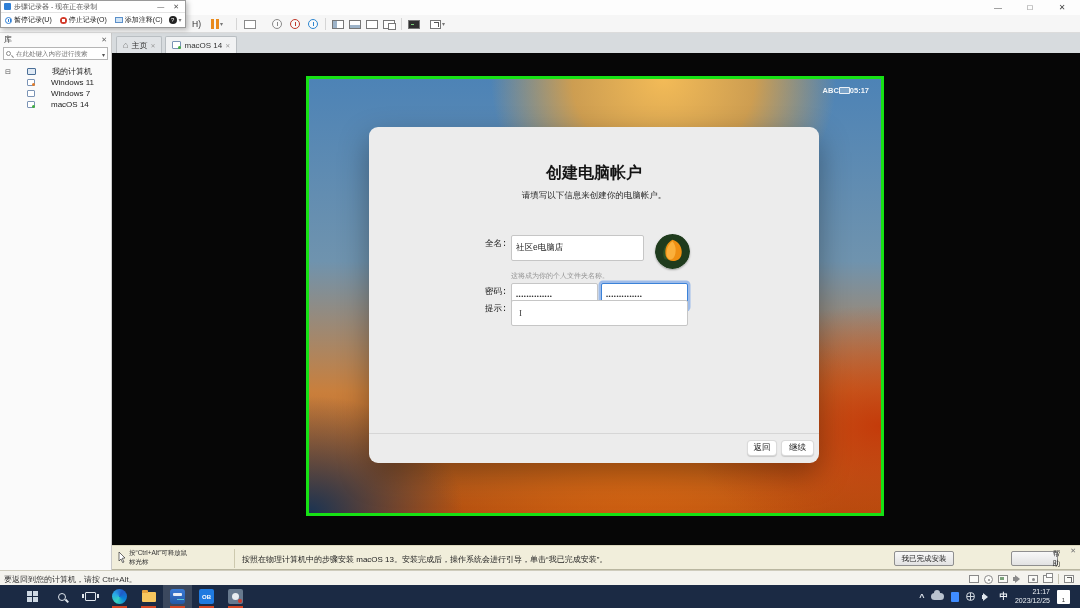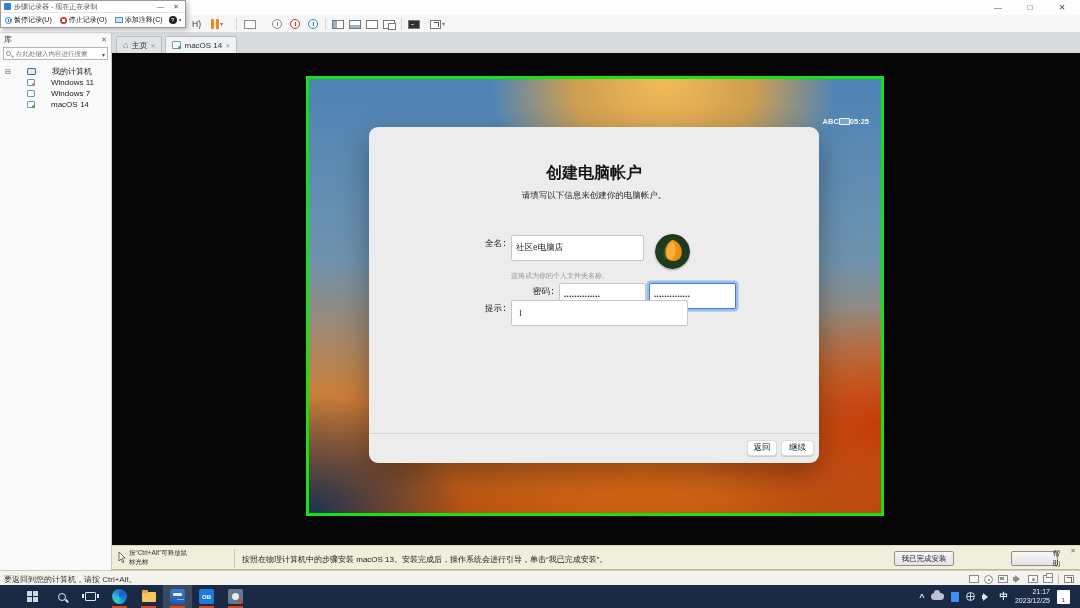--- a/index.html
+++ b/index.html
@@ -81,21 +81,21 @@
 
   
   .vmdisplay{position:absolute;left:112px;top:53px;width:968px;height:492px;background:#060606;}
   .vmscreen{position:absolute;left:194px;top:23px;width:578px;height:440px;border:3px solid #16e114;
     background:
       radial-gradient(42% 50% at 62% 0%, rgba(252,190,82,.95) 0%, rgba(247,166,48,.75) 38%, rgba(247,166,48,0) 72%),
       radial-gradient(55% 45% at 100% 80%, rgba(196,56,8,.95) 0%, rgba(196,56,8,0) 62%),
       radial-gradient(62% 48% at 58% 80%, rgba(238,114,18,.95) 0%, rgba(238,114,18,0) 66%),
       radial-gradient(45% 45% at 0% 100%, rgba(23,51,84,.98) 0%, rgba(23,51,84,0) 60%),
       linear-gradient(180deg, #4d83b6 0%, #6f93ae 42%, #c97f3c 72%, #b5500f 100%);}
-  .macbar{position:absolute;right:12px;top:7px;display:flex;align-items:center;color:rgba(255,255,255,.92);font-size:7.5px;font-weight:bold;margin-top:31px;}
+  .macbar{position:absolute;right:12px;top:7px;display:flex;align-items:center;color:rgba(255,255,255,.92);font-size:7.5px;font-weight:bold;}
   .kbic{width:11px;height:7px;border:1px solid rgba(255,255,255,.85);border-radius:1px;background:rgba(255,255,255,.25);}
 
   
   .dialog{position:absolute;left:60px;top:48px;width:450px;height:336px;background:#ececec;border-radius:9px;box-shadow:0 12px 30px rgba(0,0,0,.35);}
   .dlg-title{position:absolute;left:0;top:36px;width:100%;text-align:center;font-size:16px;font-weight:bold;color:#141414;}
   .dlg-sub{position:absolute;left:0;top:63px;width:100%;text-align:center;font-size:8.5px;color:#2a2a2a;}
   .frow{position:absolute;left:0;width:100%;height:15px;}
   .flabel{position:absolute;left:0;top:3px;width:138px;text-align:right;font-size:8.5px;color:#1a1a1a;font-family:Liberation Mono, monospace;}
   .ffield{position:absolute;top:0;height:15px;background:#fff;border:1px solid #c6c6c6;border-radius:2px;font-size:8.5px;color:#222;display:flex;align-items:center;padding:12px 4px;overflow:hidden;}
   .ffield.pw{font-size:6px;letter-spacing:.5px;color:#333;}
@@ -270,21 +270,21 @@
       <span class="tclose">✕</span>
     </div>
   </div>
 
   <div class="vmdisplay">
     <div class="vmscreen">
 
       <div class="macbar">
         <span>ABC</span>
         <span class="kbic"></span>
-        <span>05:25</span>
+        <span>05:17</span>
       </div>
 
       <div class="dialog">
         <div class="dlg-title">创建电脑帐户</div>
         <div class="dlg-sub">请填写以下信息来创建你的电脑帐户。</div>
 
         <div class="frow" style="top:108px;">
           <span class="flabel">全名:</span>
           <div class="ffield" style="left:142px;width:133px;">
             <span>社区e电脑店</span>
@@ -296,21 +296,21 @@
 
         <div class="avatar">
           <svg width="35" height="35" viewBox="0 0 36 36">
             <circle cx="18" cy="18" r="18" fill="#1f3b1d"></circle>
             <path d="M10 26 C6 20 10 10 16 8 C14 16 14 22 17 27 Z" fill="#2e5526"></path>
             <path d="M18 6 C25 8 29 15 27 22 C25 29 14 30 11.5 23.5 C9 17 12 9 18 6 Z" fill="#ef8f12"></path>
             <path d="M18 7.5 C21.5 11.5 22.5 18 19.5 24 C17.5 27.5 13 26.5 12 22 C11 16 14 10.5 18 7.5 Z" fill="#fbb03b"></path>
           </svg>
         </div>
 
-        <div class="frow" style="top:156px;margin-left:48px;">
+        <div class="frow" style="top:156px;">
           <span class="flabel">密码:</span>
           <div class="ffield pw" style="left:142px;width:87px;">
             <span>••••••••••••••</span>
           </div>
           <div class="ffield pw focus" style="left:232px;width:87px;">
             <span>••••••••••••••</span>
           </div>
         </div>
 
         <div class="frow" style="top:173px;">

